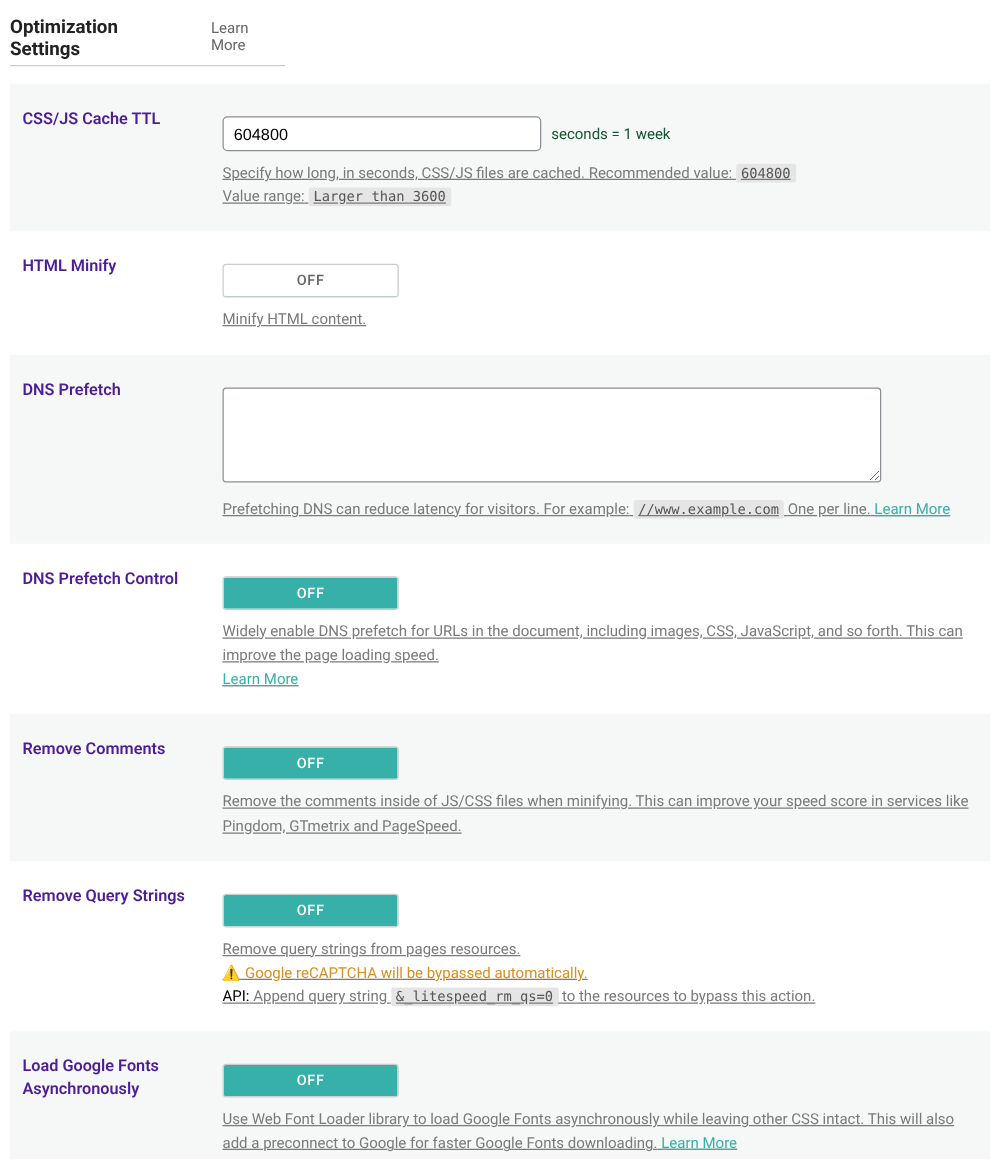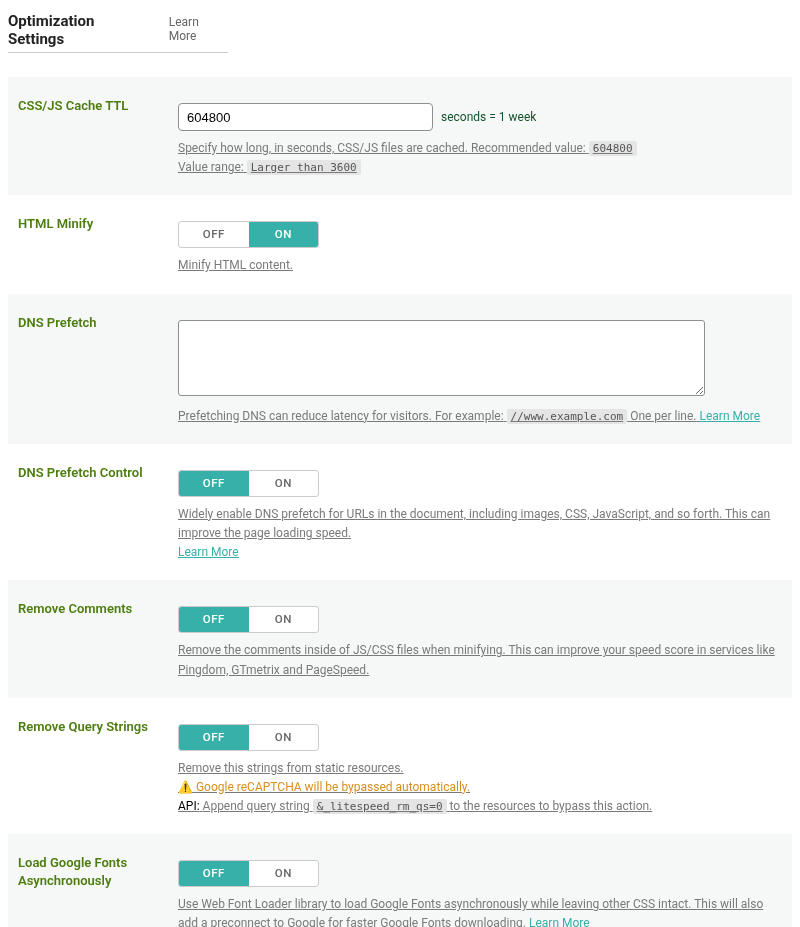--- a/index.html
+++ b/index.html
@@ -10,21 +10,21 @@
       background: #fff;
       padding: 12px 8px;
       width: 800px;
     }
     .header {
       display: flex;
       align-items: baseline;
       gap: 18px;
       border-bottom: 1px solid #ccc;
       padding-bottom: 4px;
-      margin-bottom: 24px;
+      margin-bottom: 14px;
       width: 220px;
     }
     .header h2 {
       font-size: 15px;
       font-weight: 700;
       color: #222;
     }
     .header a {
       font-size: 12px;
       color: #666;
@@ -35,21 +35,21 @@
       align-items: flex-start;
       padding: 16px 10px 18px 10px;
     }
     .setting-row.alt {
       background: #f6f7f7;
     }
     .setting-label {
       flex: 0 0 160px;
       font-weight: 600;
       font-size: 13px;
-      color: #4d7c0f;
+      color: #4c1d95;
       padding-top: 4px;
       line-height: 1.4;
     }
     .setting-body {
       flex: 1;
       margin-top: 10px;
     }
     .input-row { display: flex; align-items: center; gap: 8px; }
     input[type="text"].text-input {
       border: 1px solid #8c8f94;
@@ -84,20 +84,21 @@
     }
     .desc .api { color: #000000; }
     .toggle {
       display: inline-flex;
       width: 141px;
       height: 27px;
       border-radius: 3px;
       border: 1px solid #ccc;
       overflow: hidden;
       background: #fff;
+      flex-direction: column;
     }
     .toggle-half {
       flex: 1;
       text-align: center;
       font-size: 11.5px;
       font-weight: 500;
       line-height: 25px;
       color: #666;
       cursor: pointer;
       user-select: none;
@@ -191,21 +192,21 @@
 </div>
 
 <div class="setting-row">
   <div class="setting-label">Remove Query Strings</div>
   <div class="setting-body">
     <div class="toggle">
       <div class="toggle-half active">OFF</div>
       <div class="toggle-half">ON</div>
     </div>
     <div class="desc">
-      <span>Remove this strings from static resources.</span><br>
+      <span>Remove query strings from pages resources.</span><br>
       <span>⚠️</span>
       <span class="warn">Google reCAPTCHA will be bypassed automatically.</span><br>
       <span class="api">API:</span>
       <span>Append query string</span>
       <span class="code-tag">&amp;_litespeed_rm_qs=0</span>
       <span>to the resources to bypass this action.</span>
     </div>
   </div>
 </div>
 

